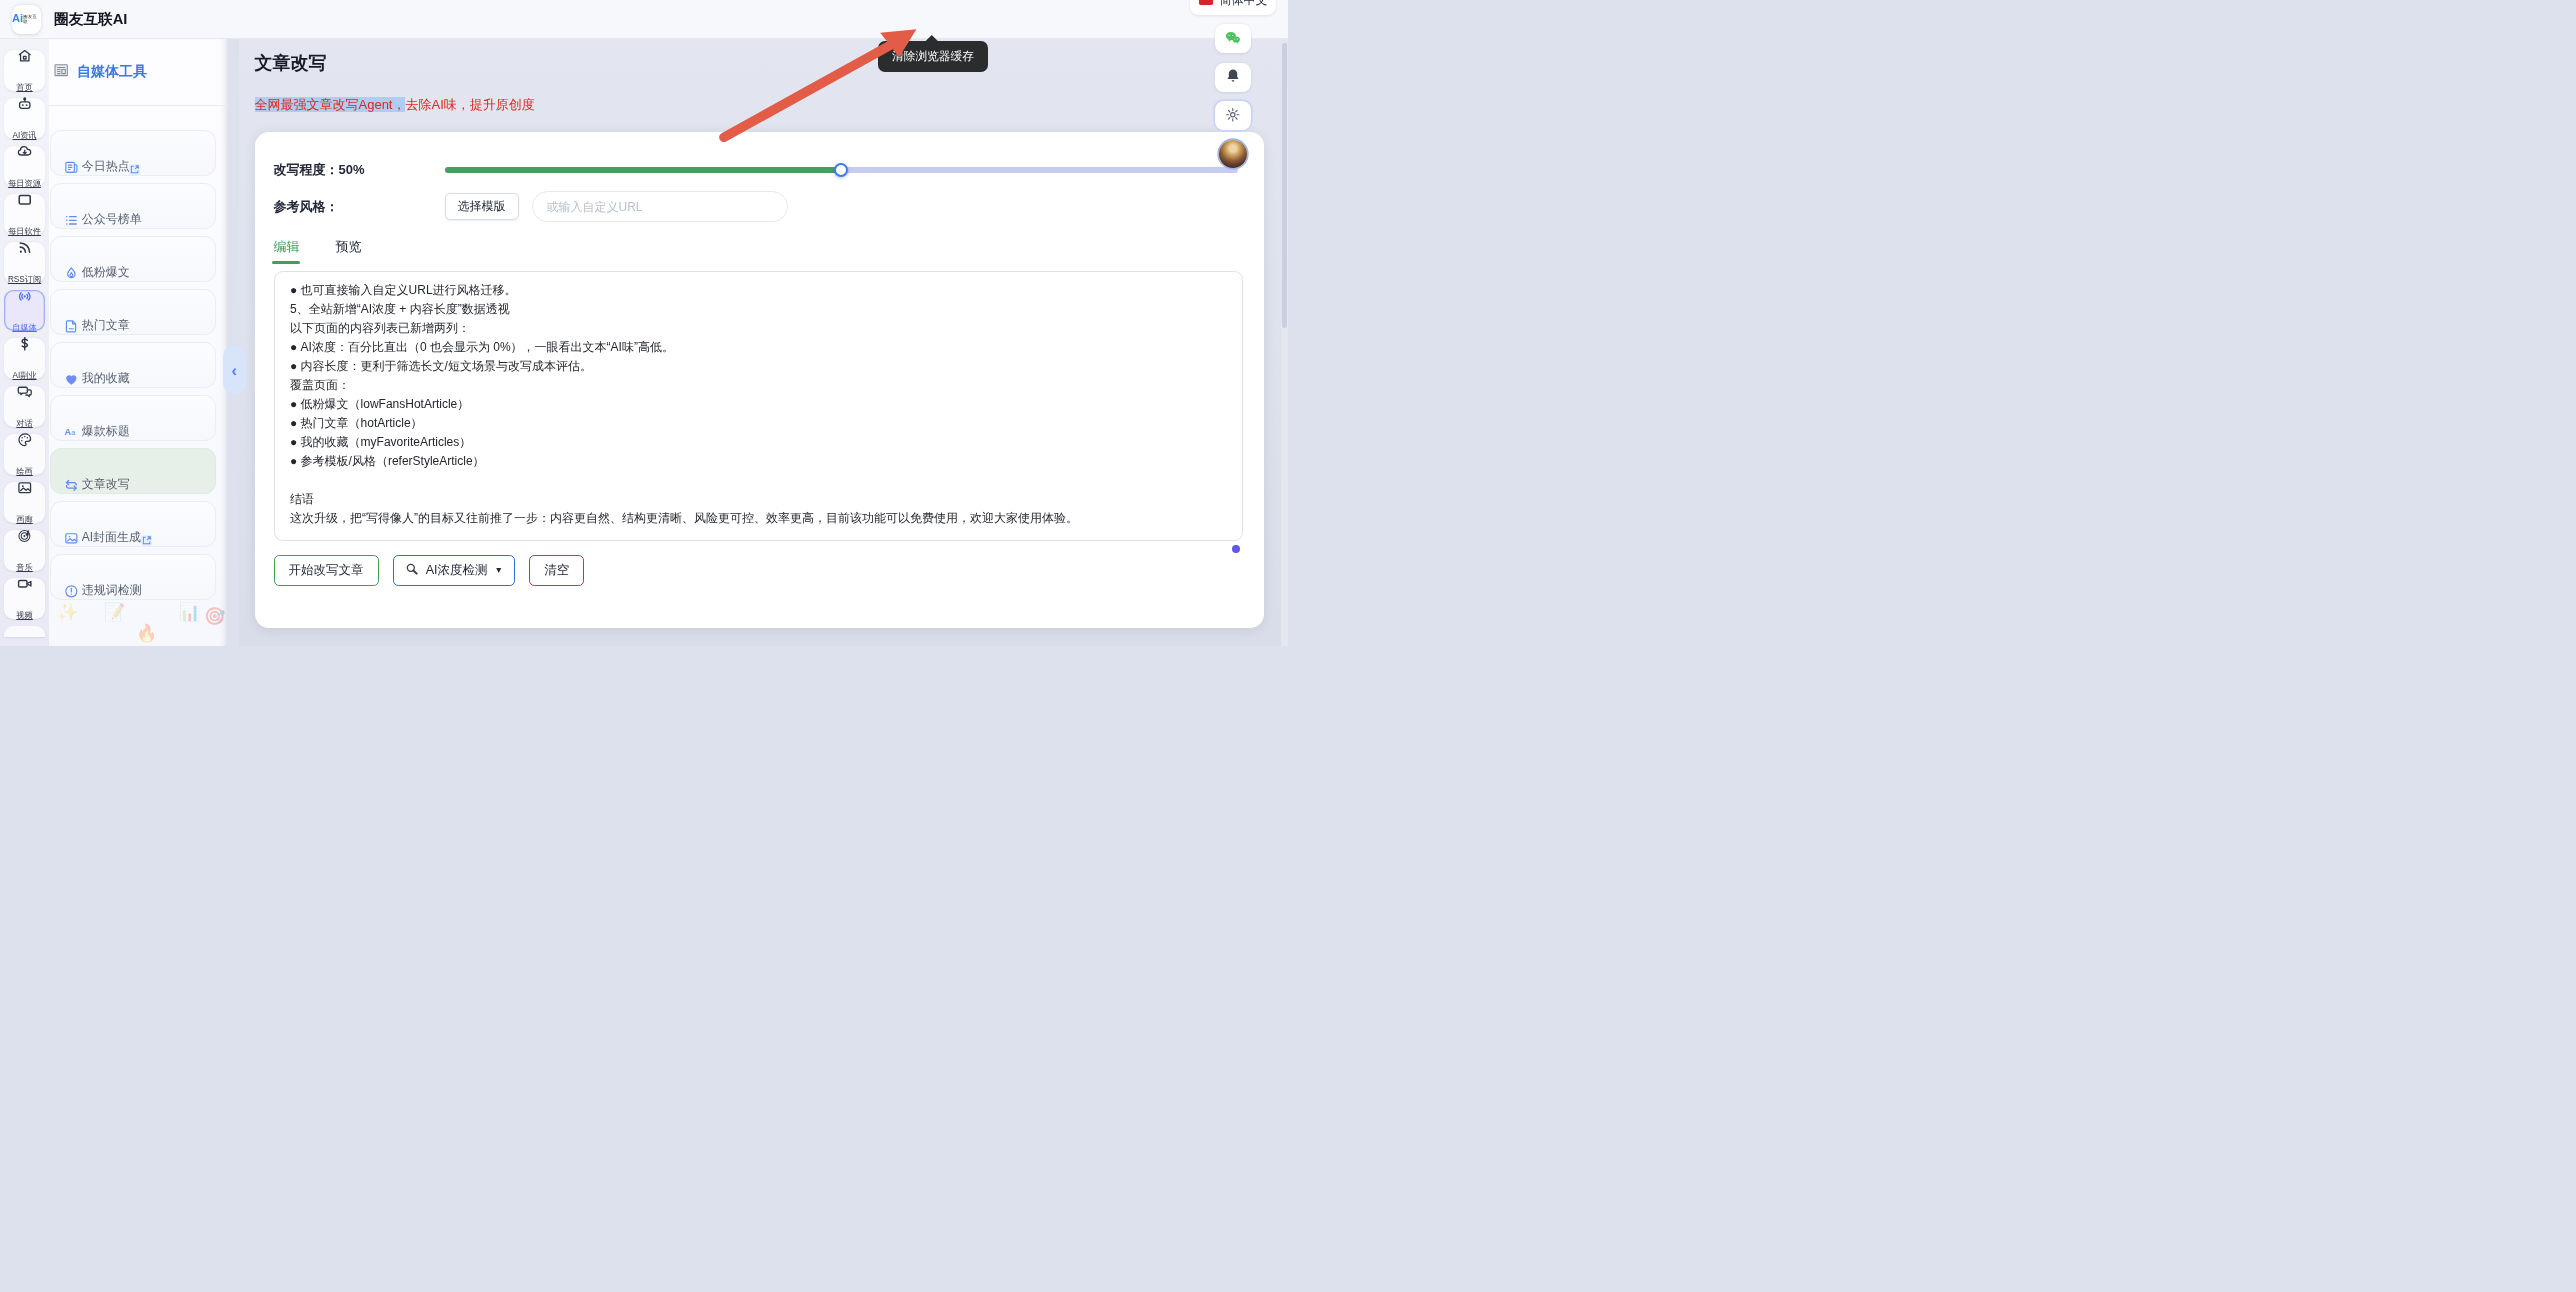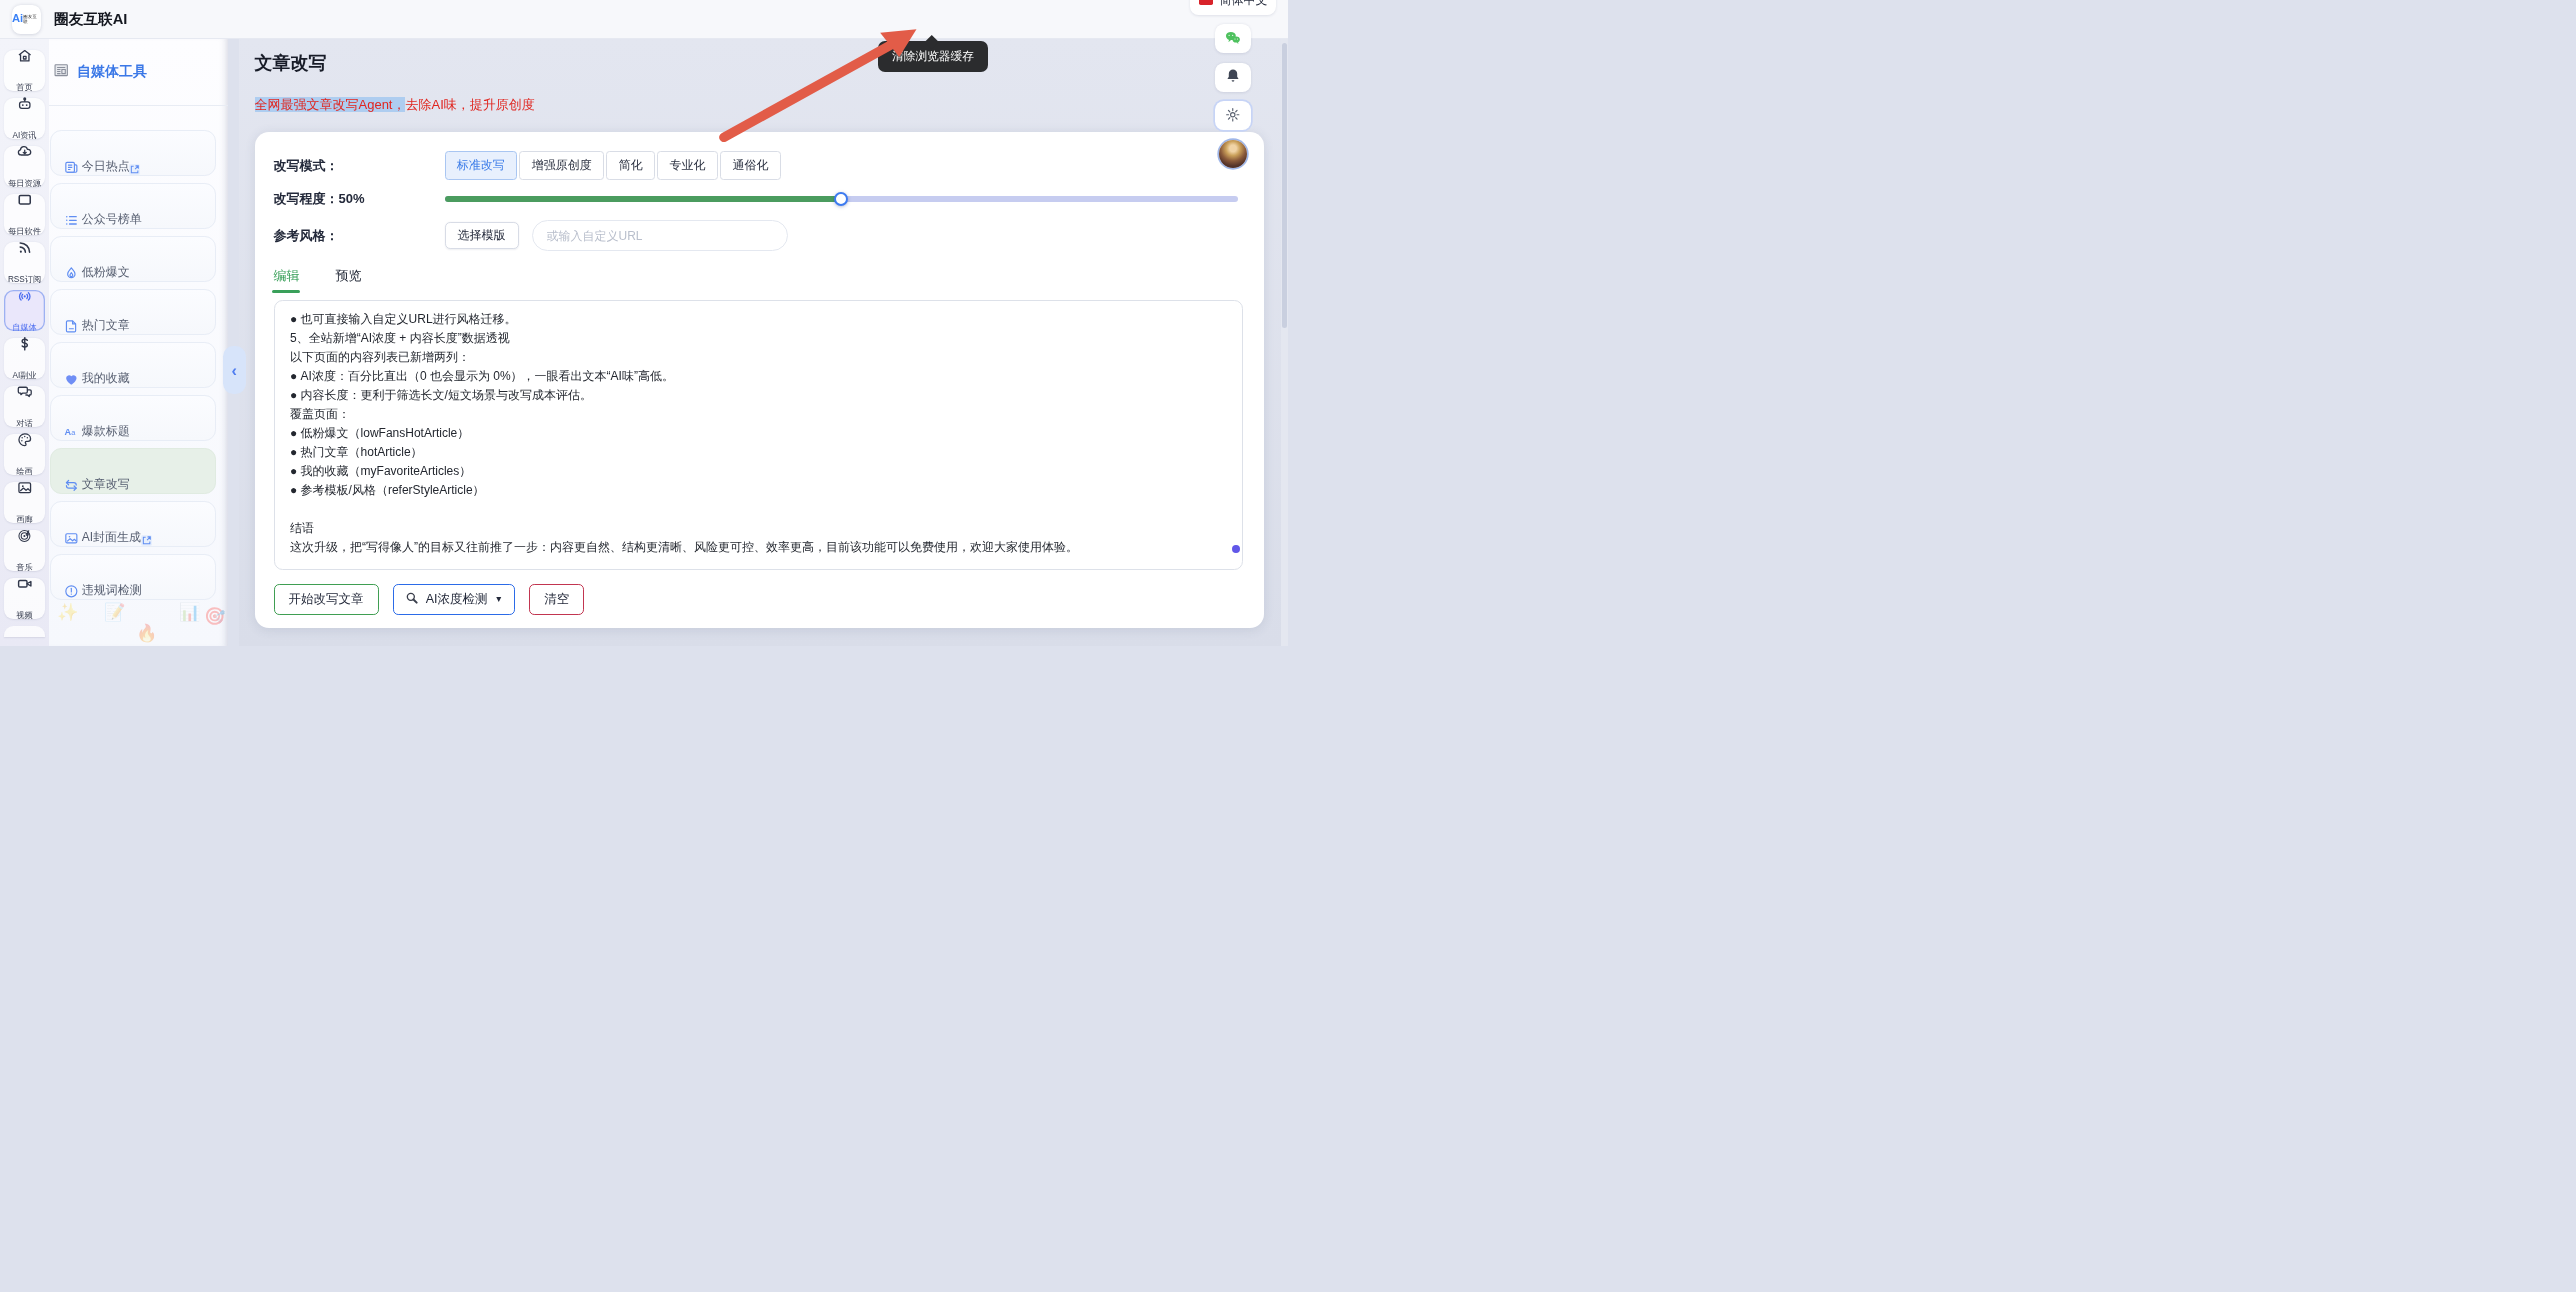--- a/index.html
+++ b/index.html
@@ -32,21 +32,21 @@
              color:#fff; font-size:11.7px; display:flex; align-items:center; justify-content:center; z-index:20; }
   .tooltip::before { content:""; position:absolute; top:-4.3px; left:49px; width:9.5px; height:9.5px; background:#2b2c2e;
                      transform:rotate(45deg); }
   .arrow-overlay { position:absolute; inset:0; width:100%; height:100%; pointer-events:none; z-index:30; }
 
   
   .rail { position:absolute; top:39px; bottom:0; left:0; width:49px;
           background:linear-gradient(180deg,#f3f4fa,#e9e9f5); padding-top:11.2px; z-index:4; }
   .rail-item { width:41px; height:41px; margin:0 auto 7px; border-radius:9.5px; background:rgba(255,255,255,.78);
                box-shadow:0 0.9px 1.7px rgba(40,50,90,.10); display:flex; flex-direction:column; align-items:center;
-               justify-content:center; gap:16px; color:#30374a; cursor:pointer; }
+               justify-content:center; gap:16px; color:#30374a; cursor:pointer;text-decoration:underline; }
   .rail-item svg { width:15.5px; height:15.5px; }
   .rail-item span { font-size:8.2px; }
   .rail-item.active { background:#eae7fb; box-shadow:0 0 0 1.3px #9db1f2 inset; color:#4a6cf0; }
   .rail-item.partial { height:10.4px; margin-bottom:0; border-radius:9.5px 9.5px 0 0; }
 
   
   .sidebar { position:absolute; top:39px; bottom:0; left:38px; width:190px;
              background:linear-gradient(180deg,#fdfdff,#f6f8fd);
              box-shadow:inset -7px 0 8.6px -7px rgba(60,70,110,.28); z-index:3; }
   .side-head { height:67px; display:flex; align-items:center; gap:7.8px; padding:0 14.7px;
@@ -406,30 +406,20 @@
   </div>
 
   <div class="main">
     <div class="page-title">文章改写</div>
     <div class="subtitle">
       <span class="sel">全网最强文章改写Agent，</span><span>去除AI味，提升原创度</span>
     </div>
 
     <div class="card">
 
-      <div class="frow">
-        <div class="flabel">改写模式：</div>
-        <div class="modes">
-          <button class="mode-btn active">标准改写</button>
-          <button class="mode-btn">增强原创度</button>
-          <button class="mode-btn">简化</button>
-          <button class="mode-btn">专业化</button>
-          <button class="mode-btn">通俗化</button>
-        </div>
-      </div>
 
       <div class="frow row2">
         <div class="flabel"><span>改写程度：</span><span>50%</span></div>
         <div class="slider">
           <div class="slider-fill" style="width: 50%;"></div>
           <div class="slider-thumb" style="left: 50%;"></div>
         </div>
       </div>
 
       <div class="frow row3">

